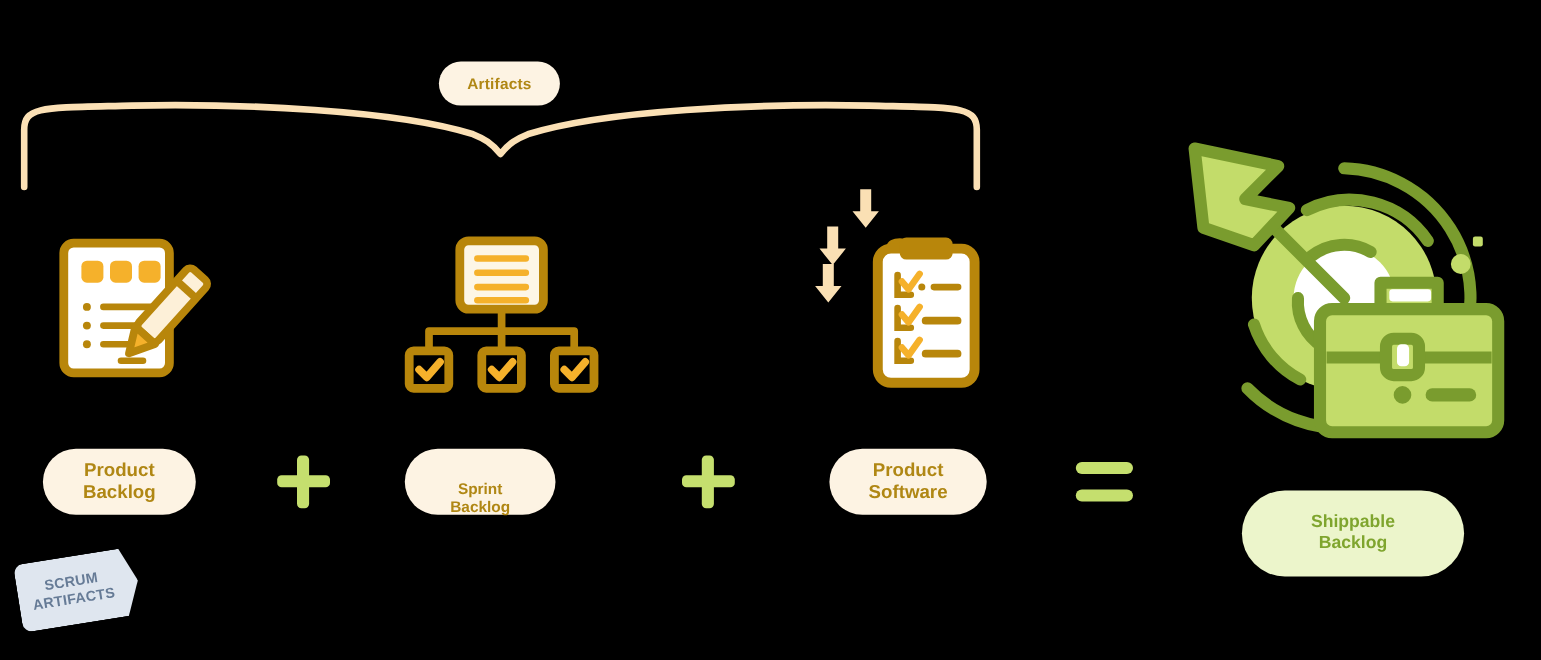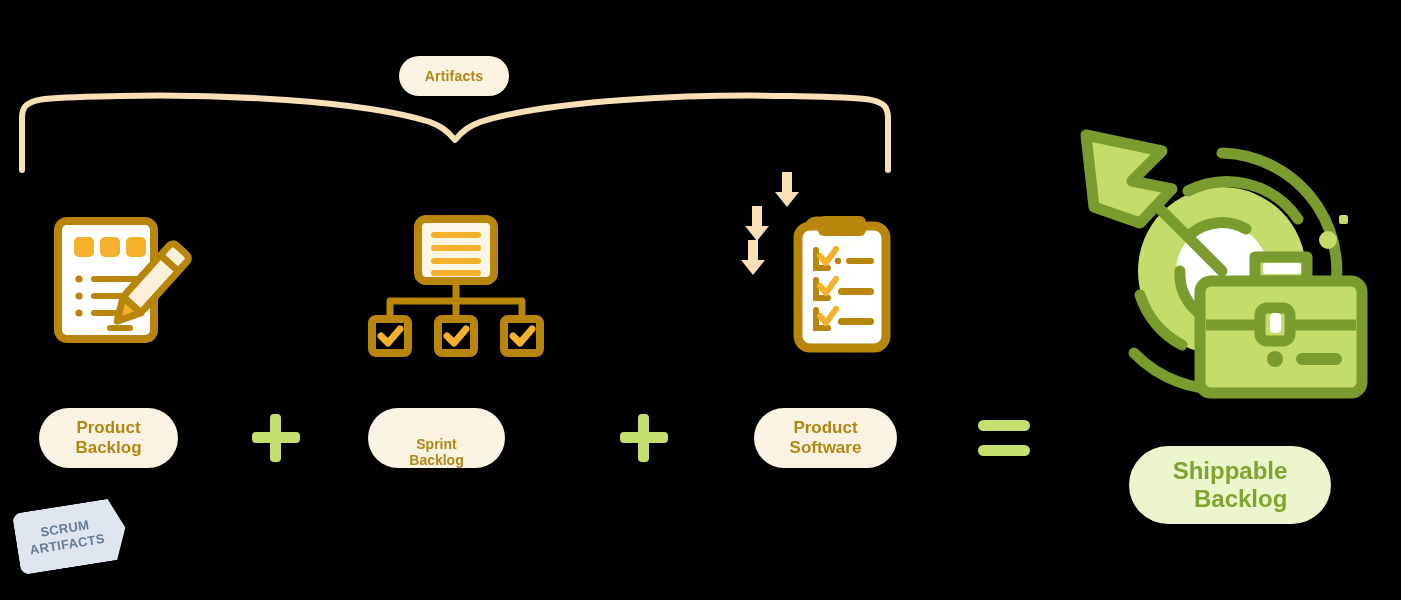--- a/index.html
+++ b/index.html
@@ -17,21 +17,21 @@
     text-align:center;border-radius:999px;
     font-weight:bold;line-height:1.16;
   }
   .pill-cream{background:#FDF3E3;color:#B08714;}
   .pill-green{background:#ECF5CB;color:#7FA52E;}
 
   #artifacts-pill{left:399px;top:56px;width:110px;height:40px;font-size:14px;letter-spacing:.2px;}
   #pill-product-backlog{left:39px;top:408px;width:139px;height:60px;font-size:17px;}
   #pill-sprint-backlog{left:368px;top:408px;width:137px;height:60px;font-size:14px;align-items:flex-end;}
   #pill-product-increment{left:754px;top:408px;width:143px;height:60px;font-size:17px;}
-  #pill-shippable{left:1129px;top:446px;width:202px;height:78px;font-size:24px;text-align:right;}
+  #pill-shippable{left:1129px;top:446px;width:202px;height:78px;font-size:16px;}
   .plus{position:absolute;}
   .plus i{position:absolute;background:#C5DF6E;border-radius:4px;display:block;}
   .plus .h{left:0;top:18px;width:48px;height:11px;}
   .plus .v{left:18px;top:0;width:11px;height:48px;}
   #plus-1{left:252px;top:414px;width:48px;height:48px;}
   #plus-2{left:620px;top:414px;width:48px;height:48px;}
   #equals{left:978px;top:420px;width:52px;height:36px;}
   #equals i{position:absolute;left:0;width:52px;height:11px;background:#C5DF6E;border-radius:6px;display:block;}
   #equals .e1{top:0;}
   #equals .e2{top:25px;}

